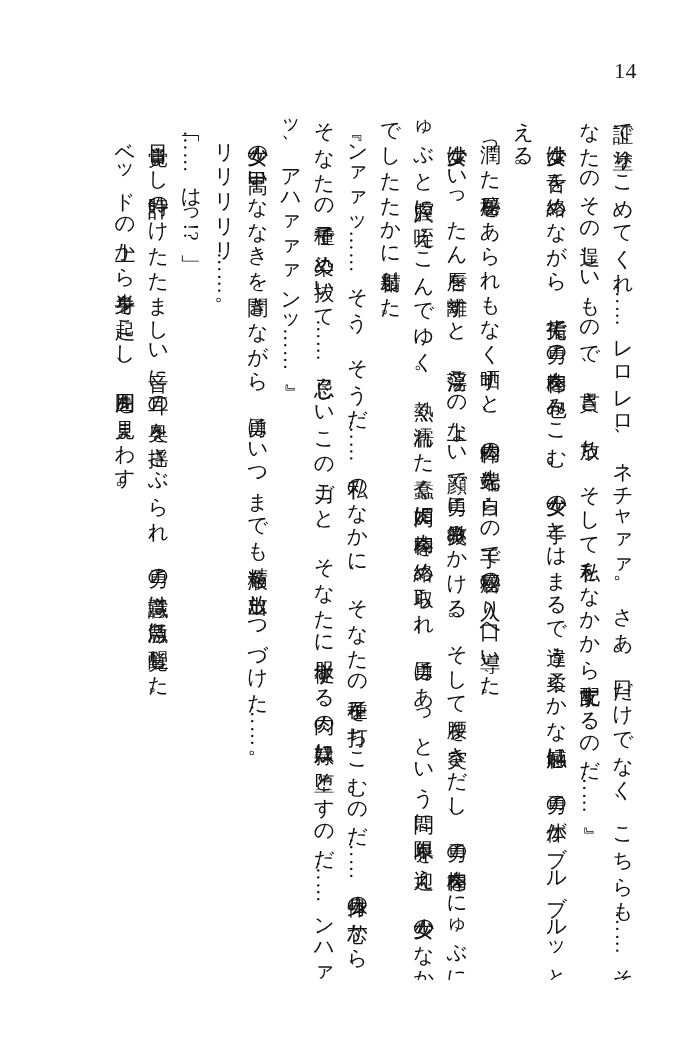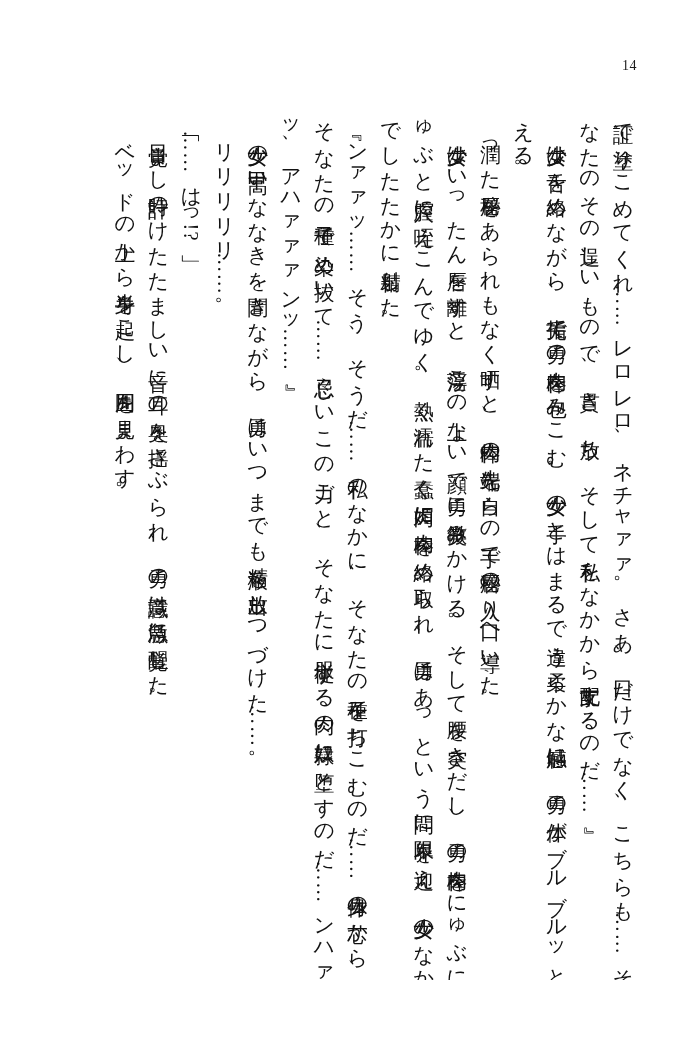--- a/index.html
+++ b/index.html
@@ -16,21 +16,21 @@
     width: 695px;
     height: 1050px;
     background: #ffffff;
     overflow: hidden;
   }
   
   .page-number {
     position: absolute;
     top: 58px;
     right: 58px;
-    font-size: 14px;
+    font-size: 22px;
     letter-spacing: 0.5px;
     color: #1b1b1b;
     font-family: "Liberation Serif", "DejaVu Serif", serif;
   }
   
   .vtext {
     position: absolute;
     top: 108px;
     right: 56px;
     left: 56px;

